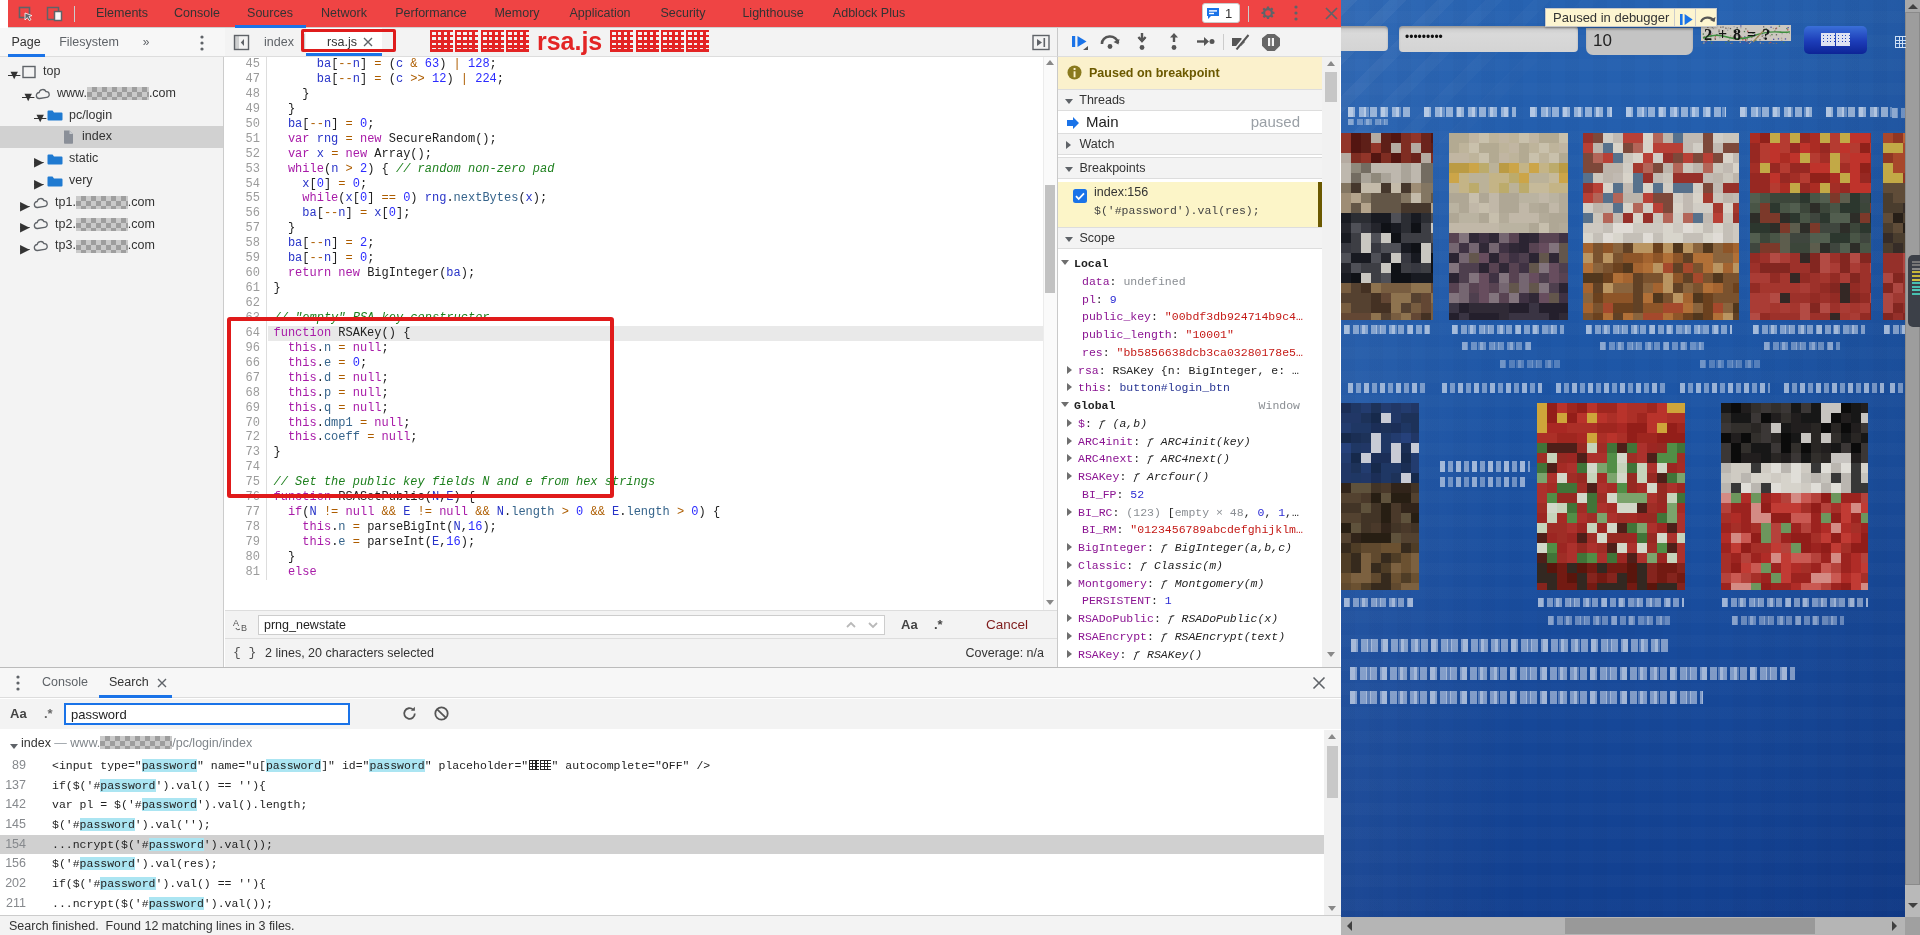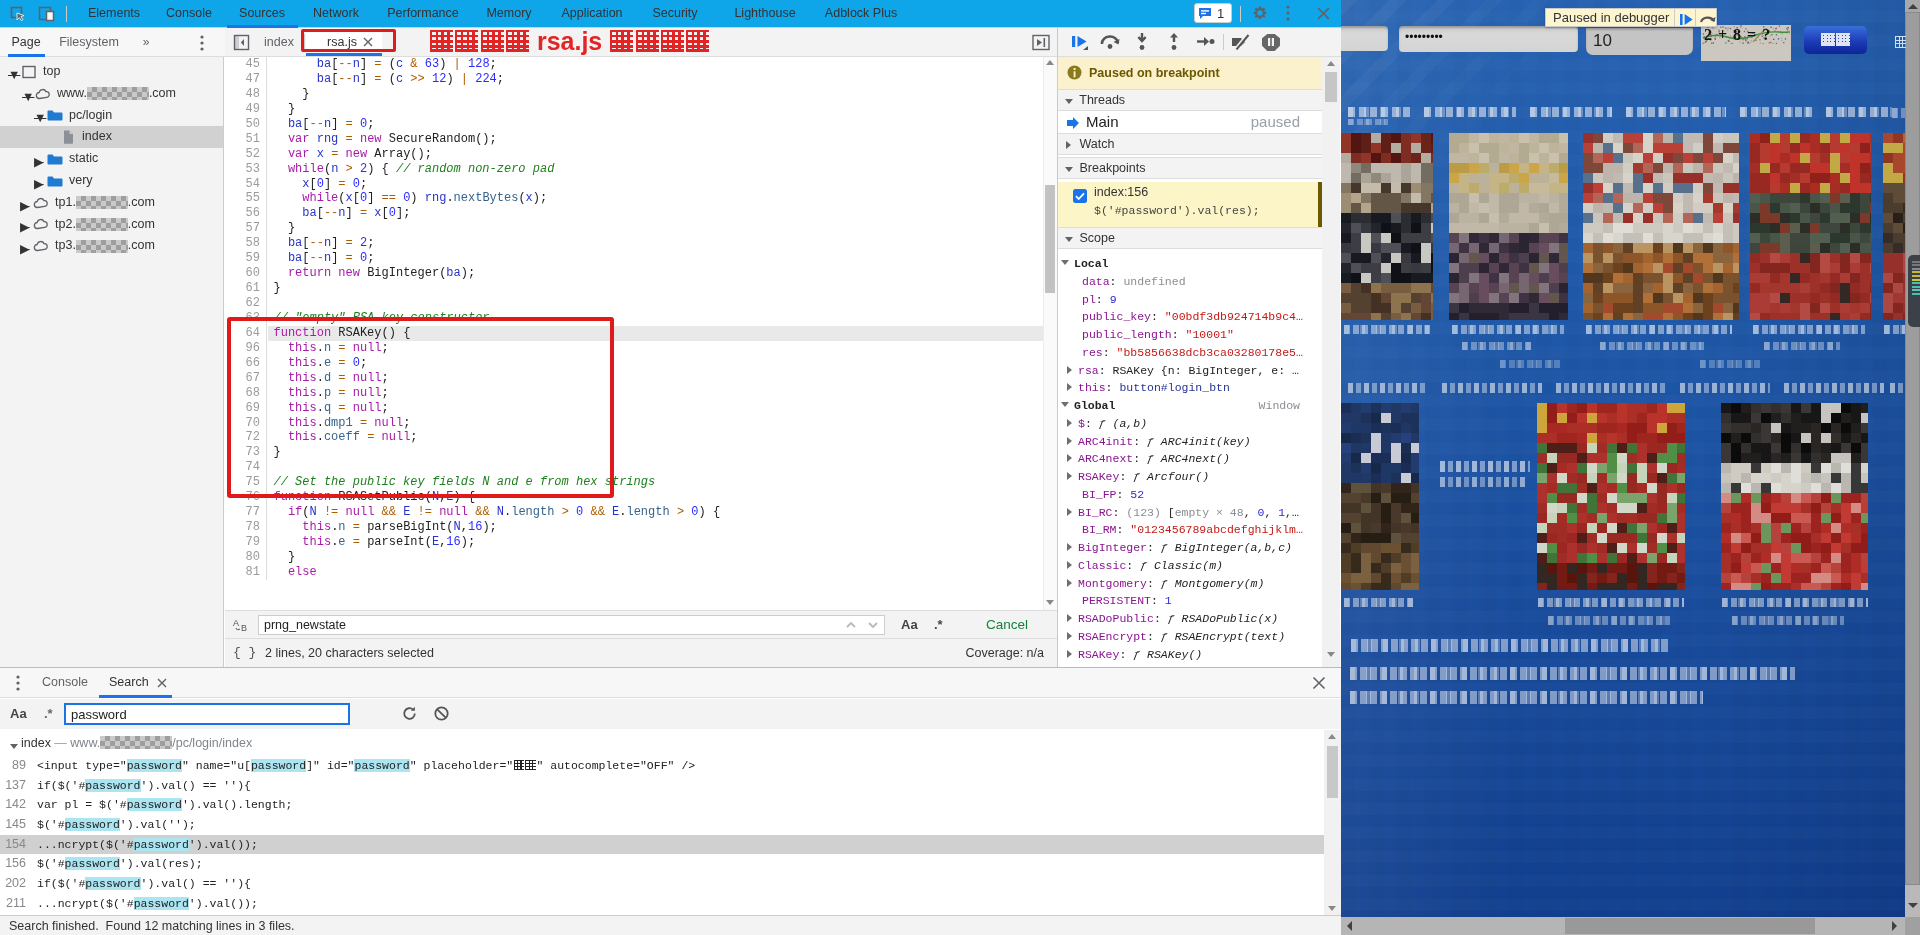--- a/index.html
+++ b/index.html
@@ -1,19 +1,19 @@
 <!DOCTYPE html>
 <html><head><meta charset="utf-8"><style>
 *{margin:0;padding:0;box-sizing:border-box}
 html,body{width:1920px;height:935px;overflow:hidden;font-family:"Liberation Sans",sans-serif;background:#fff}
 #root{position:relative;width:1920px;height:935px}
 .abs{position:absolute}
 
 #dt{position:absolute;left:0;top:0;width:1341px;height:935px;background:#fff;border-right:1px solid #919191}
-#topbar{position:absolute;left:0;top:0;width:1341px;height:28px;background:#0ea5e9;border-bottom:1px solid #d0d0d0}
+#topbar{position:absolute;left:8px;top:0;width:1341px;height:28px;background:#ef4444;border-bottom:1px solid #d0d0d0}
 .mtab{position:absolute;top:0;height:27px;line-height:27px;font-size:12.5px;color:#333;transform:translateX(-50%);white-space:nowrap}
 #srcul{position:absolute;left:227px;top:25px;width:71px;height:3px;background:#1a73e8}
 .vsep{position:absolute;top:6px;width:1px;height:16px;background:#ccc}
 
 #sideheader{position:absolute;left:0;top:28px;width:225px;height:29px;background:#f7f7f7;border-bottom:1px solid #ddd}
 #edtabs{position:absolute;left:225px;top:28px;width:832px;height:29px;background:#f3f3f3;border-bottom:1px solid #ddd}
 #rtoolbar{position:absolute;left:1057px;top:28px;width:284px;height:29px;background:#f3f3f3;border-bottom:1px solid #ddd;border-left:1px solid #c9c9c9}
 .h2t{position:absolute;top:0;height:28px;line-height:28px;font-size:12.5px;color:#434343;transform:translateX(-50%);white-space:nowrap}
 #pageul{position:absolute;left:8px;top:26px;width:37px;height:3px;background:#1a73e8}
 #rsatab{position:absolute;left:306px;top:28px;width:76px;height:28px;background:#fff}
@@ -78,21 +78,21 @@
 
 #drawer{position:absolute;left:0;top:667px;width:1341px;height:268px;background:#fff;border-top:1px solid #bbb}
 #drawtabs{position:absolute;left:0;top:0;width:1341px;height:30px;background:#f7f7f7;border-bottom:1px solid #ddd}
 #searchul{position:absolute;left:99px;top:27px;width:73px;height:3px;background:#1a73e8}
 #drawtool{position:absolute;left:0;top:31px;width:1341px;height:30px;background:#f3f3f3}
 #searchinput{position:absolute;left:64px;top:4px;width:286px;height:22px;background:#fff;border:2px solid #1a73e8;font-size:13px;color:#222;line-height:18px;padding-left:5px}
 #results{position:absolute;left:0;top:62px;width:1324px;height:186px;background:#fff;overflow:hidden}
 #reshead{height:26px;line-height:26px;font-size:12.5px;color:#333;padding-left:8px}
 .rr{height:19.7px;line-height:19.7px;white-space:nowrap;font-family:"Liberation Mono",monospace;font-size:11.5px;color:#222}
 .rr.sel{background:#d0d0d0}
-.rn{display:inline-block;width:30px;text-align:right;color:#86898d;font-family:"Liberation Sans",sans-serif;font-size:12.5px;padding-right:4px;margin-right:7px}
+.rn{display:inline-block;width:30px;text-align:right;color:#86898d;font-family:"Liberation Sans",sans-serif;font-size:12.5px;padding-right:4px;margin-right:22px}
 .rr i{font-style:normal}
 i.hi{background:#abe5f2}
 #drawstatus{position:absolute;left:0;top:247px;width:1341px;height:21px;background:#f3f3f3;border-top:1px solid #ccc;font-size:12.5px;color:#333;line-height:20px;padding-left:9px}
 #dscroll{position:absolute;left:1324px;top:62px;width:17px;height:185px;background:#f1f1f1}
 
 #page{position:absolute;left:1341px;top:0;width:579px;height:935px;overflow:hidden;
 background:linear-gradient(90deg,rgba(255,255,255,.05) 0,rgba(255,255,255,0) 30%),linear-gradient(270deg,rgba(0,0,40,.10) 0,rgba(0,0,40,0) 35%),linear-gradient(180deg,#2763b2 0,#1e57a7 38%,#184b9c 68%,#113e8e 100%)}
 #pstreak{position:absolute;left:0;top:0;width:260px;height:170px;
 background:repeating-linear-gradient(135deg,rgba(255,255,255,.055) 0 12px,rgba(255,255,255,0) 12px 34px);
 -webkit-mask-image:linear-gradient(135deg,#000 0%,transparent 75%);mask-image:linear-gradient(135deg,#000 0%,transparent 75%)}
@@ -351,21 +351,21 @@
       </svg>
  <input id="findinput" value="prng_newstate" style="">
  <svg class="abs" style="left:620px;top:8px" width="12" height="12" viewBox="0 0 12 12">
         <path d="M2 8l4-4 4 4" fill="none" stroke="#b9b9b9" stroke-width="1.8"></path>
       </svg>
  <svg class="abs" style="left:642px;top:8px" width="12" height="12" viewBox="0 0 12 12">
         <path d="M2 4l4 4 4-4" fill="none" stroke="#b9b9b9" stroke-width="1.8"></path>
       </svg>
  <span class="abs" style="left:676px;top:1px;font-size:13px;font-weight:bold;color:#444;line-height:26px">Aa</span>
  <span class="abs" style="left:709px;top:1px;font-size:13px;font-weight:bold;color:#444;line-height:26px">.*</span>
- <span class="abs" style="left:761px;top:1px;font-size:13.5px;color:#15803d;line-height:26px">Cancel</span>
+ <span class="abs" style="left:761px;top:1px;font-size:13.5px;color:#7f1d1d;line-height:26px">Cancel</span>
 </div>
 <div id="statusrow">
  <span class="abs" style="left:8px;top:0;font-family:'Liberation Mono',monospace;font-size:13px;color:#555">{&nbsp;}</span>
  <span class="abs" style="left:40px;top:0">2 lines, 20 characters selected</span>
  <span class="abs" style="right:13px;top:0">Coverage: n/a</span>
 </div>
 
 <div id="rpane">
  <div id="pausebanner"><svg style="margin:8px 7px -3px 9px" width="15" height="15" viewBox="0 0 15 15">
           <circle cx="7.5" cy="7.5" r="7" fill="#8a7a1e"></circle>
@@ -469,21 +469,21 @@
 </div>
 
 <div id="page">
  <div id="pstreak"></div>
 <div class="abs" style="left:0;top:0;width:579px;height:935px;background-image:repeating-linear-gradient(0deg,rgba(255,255,255,.014) 0 12px,transparent 12px 24px),repeating-linear-gradient(90deg,rgba(0,0,30,.02) 0 14px,transparent 14px 28px)"></div>
  <div class="inp" style="left:-6px;top:26px;width:53px;height:25px"></div>
  <div class="inp" style="left:58px;top:26px;width:179px;height:26px"></div>
  <span class="abs" style="left:64px;top:30px;font-size:12px;color:#111;letter-spacing:0px">•••••••••</span>
  <div class="inp" style="left:245px;top:28px;width:107px;height:27px;border-radius:0 0 7px 7px;background:#c4c4c4;box-shadow:inset 0 2px 2px rgba(0,0,0,.18)"></div>
  <span class="abs" style="left:252px;top:31px;font-size:17px;color:#222">10</span>
- <div class="abs" style="left:360px;top:25px;width:90px;height:36px;background:#ccc8c0"><svg width="89" height="19" viewBox="0 0 89 19">
+ <div class="abs" style="left:360px;top:25px;width:90px;height:16px;background:#ccc8c0"><svg width="89" height="19" viewBox="0 0 89 19">
           <rect x="28.8" y="2.9" width="1.3" height="1.3" fill="#606060"></rect>
           <rect x="4.3" y="15.6" width="1.3" height="1.3" fill="#b05050"></rect>
           <rect x="32.5" y="1.1" width="1.3" height="1.3" fill="#a0a0a0"></rect>
           <rect x="19.1" y="1.6" width="1.3" height="1.3" fill="#807060"></rect>
           <rect x="6.2" y="1.7" width="1.3" height="1.3" fill="#807060"></rect>
           <rect x="5.3" y="10.7" width="1.3" height="1.3" fill="#508050"></rect>
           <rect x="56.1" y="11.1" width="1.3" height="1.3" fill="#b05050"></rect>
           <rect x="51.4" y="7.5" width="1.3" height="1.3" fill="#508050"></rect>
           <rect x="4.1" y="16.3" width="1.3" height="1.3" fill="#5050a0"></rect>
           <rect x="37.3" y="10.3" width="1.3" height="1.3" fill="#a0a0a0"></rect>

